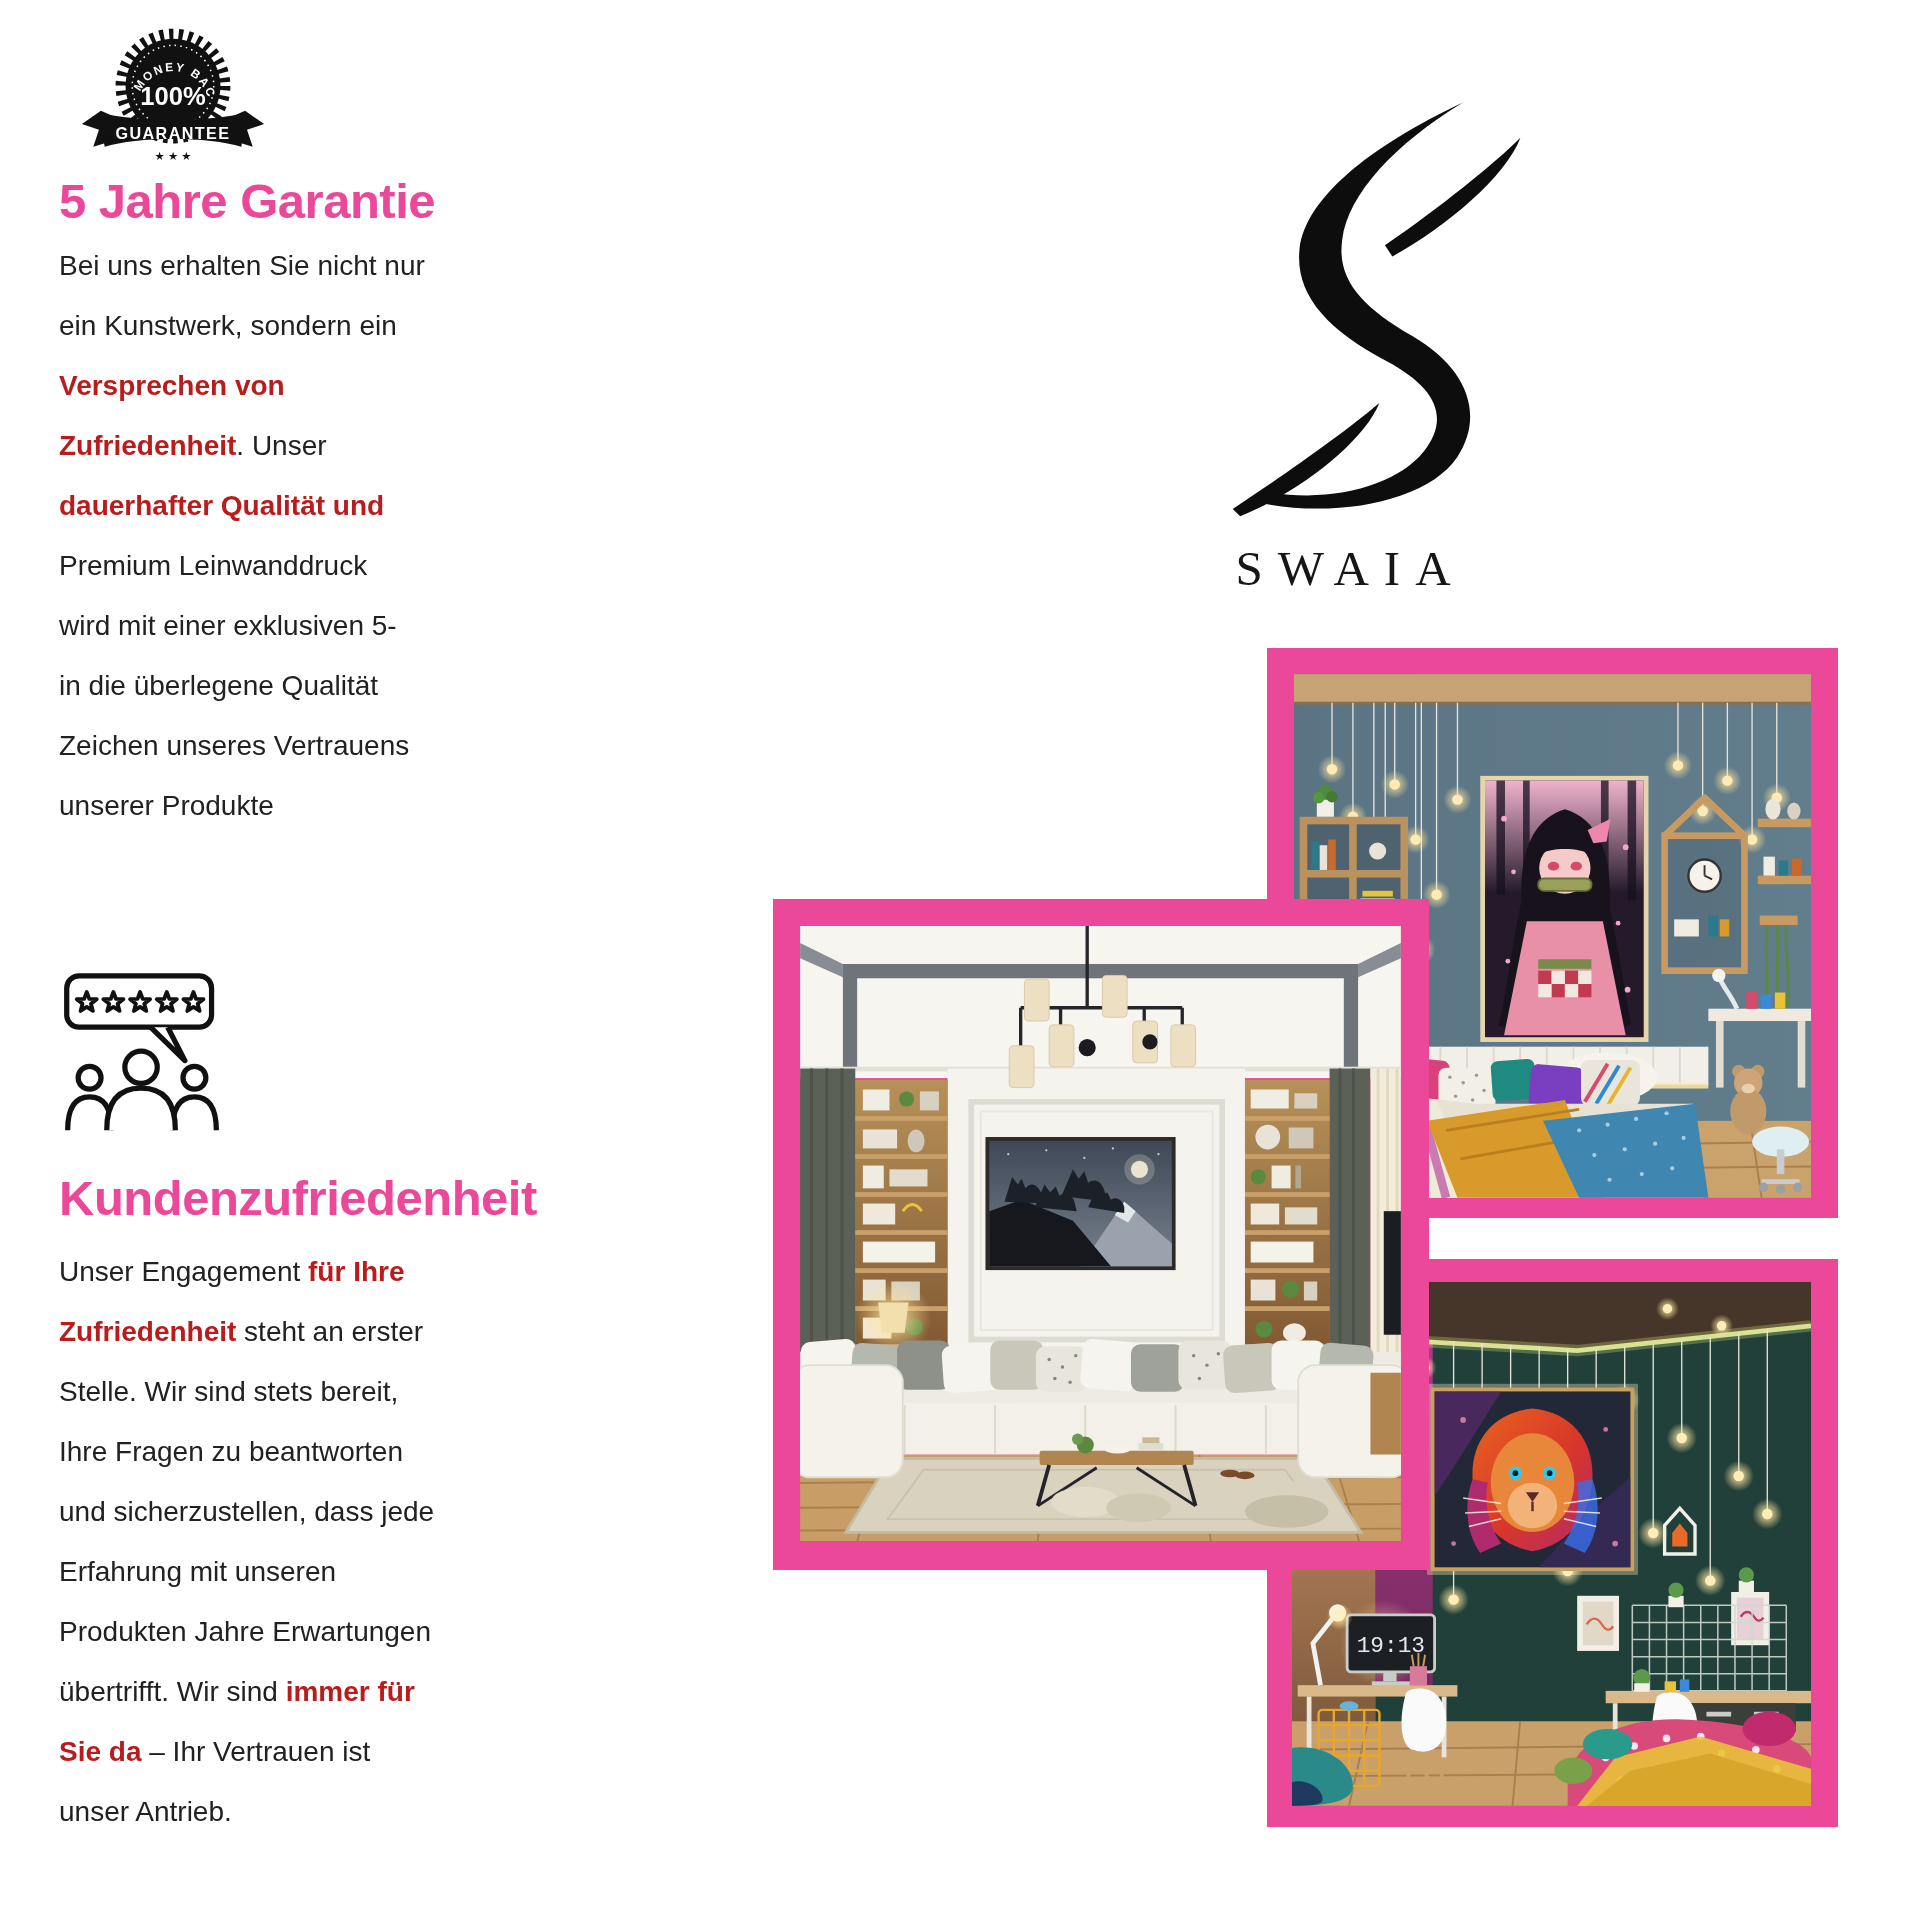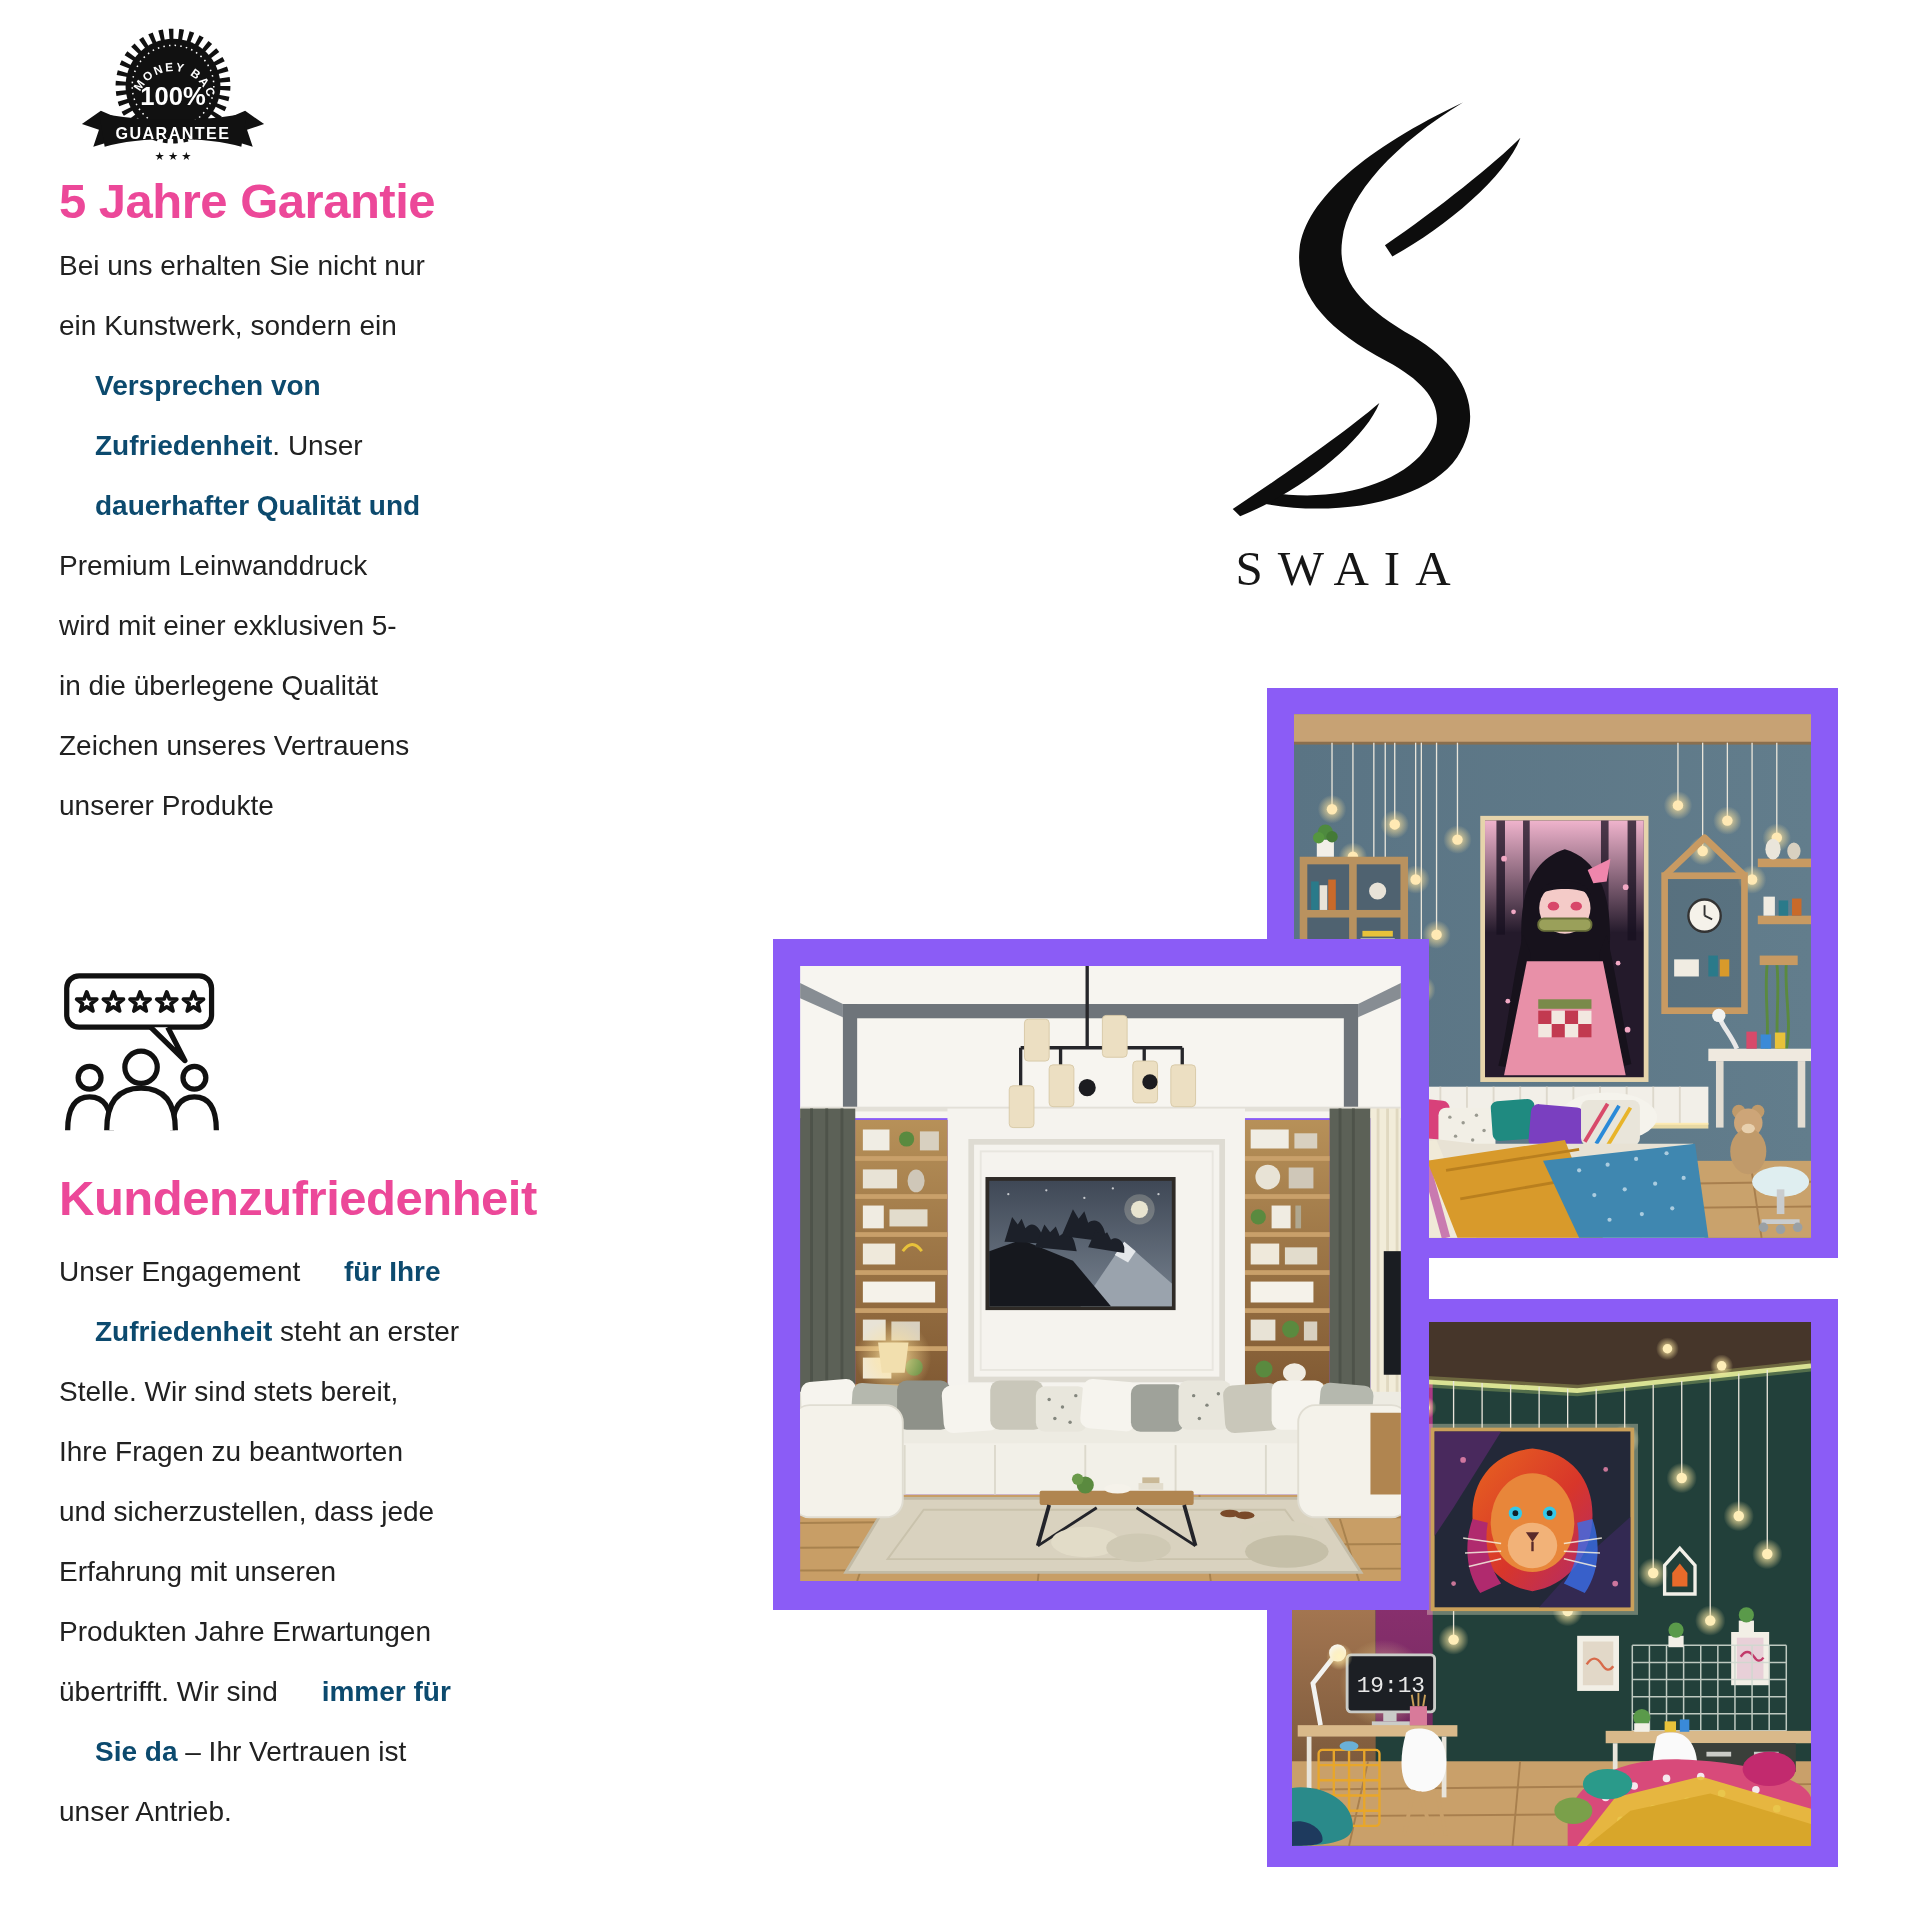--- a/index.html
+++ b/index.html
@@ -8,26 +8,26 @@
     background:#ffffff;
     font-family:"Liberation Sans", sans-serif;
     color:#1b1b1b;
   }
   .abs{position:absolute;}
   .h-title{
     font-weight:700;color:#ec4899;font-size:49px;line-height:1.08;letter-spacing:-0.5px;
   }
   .paragraph{font-size:28px;color:#212121;}
   .paragraph .tline{line-height:60px;white-space:nowrap;}
-  .paragraph .b{font-weight:700;color:#0c4a6e;margin-left:36px;}
+  .paragraph .b{font-weight:700;color:#b91c1c;}
   .brand-word{
     font-family:"Liberation Serif", serif;
     font-size:49px;letter-spacing:15px;color:#161616;text-align:center;font-weight:400;
   }
-  .card{position:absolute;background:#8b5cf6;box-sizing:border-box;margin-top:40px;}
+  .card{position:absolute;background:#ec4899;box-sizing:border-box;}
   #card-photo-1{left:1267px;top:648px;width:571px;height:570px;padding:26px 27px 20px 27px;z-index:1;}
   #card-photo-2{left:773px;top:899px;width:656px;height:671px;padding:27px 28.5px 28.5px 27px;z-index:5;}
   #card-photo-3{left:1267px;top:1259px;width:571px;height:568px;padding:23px 27px 21px 25px;z-index:1;}
   svg{display:block;}
 </style>
 </head>
 <body>
 
 <svg class="abs" style="left:80px;top:25px;" width="186" height="145" viewBox="0 0 196 152">
   <circle cx="98" cy="64" r="50" fill="#111"></circle>

